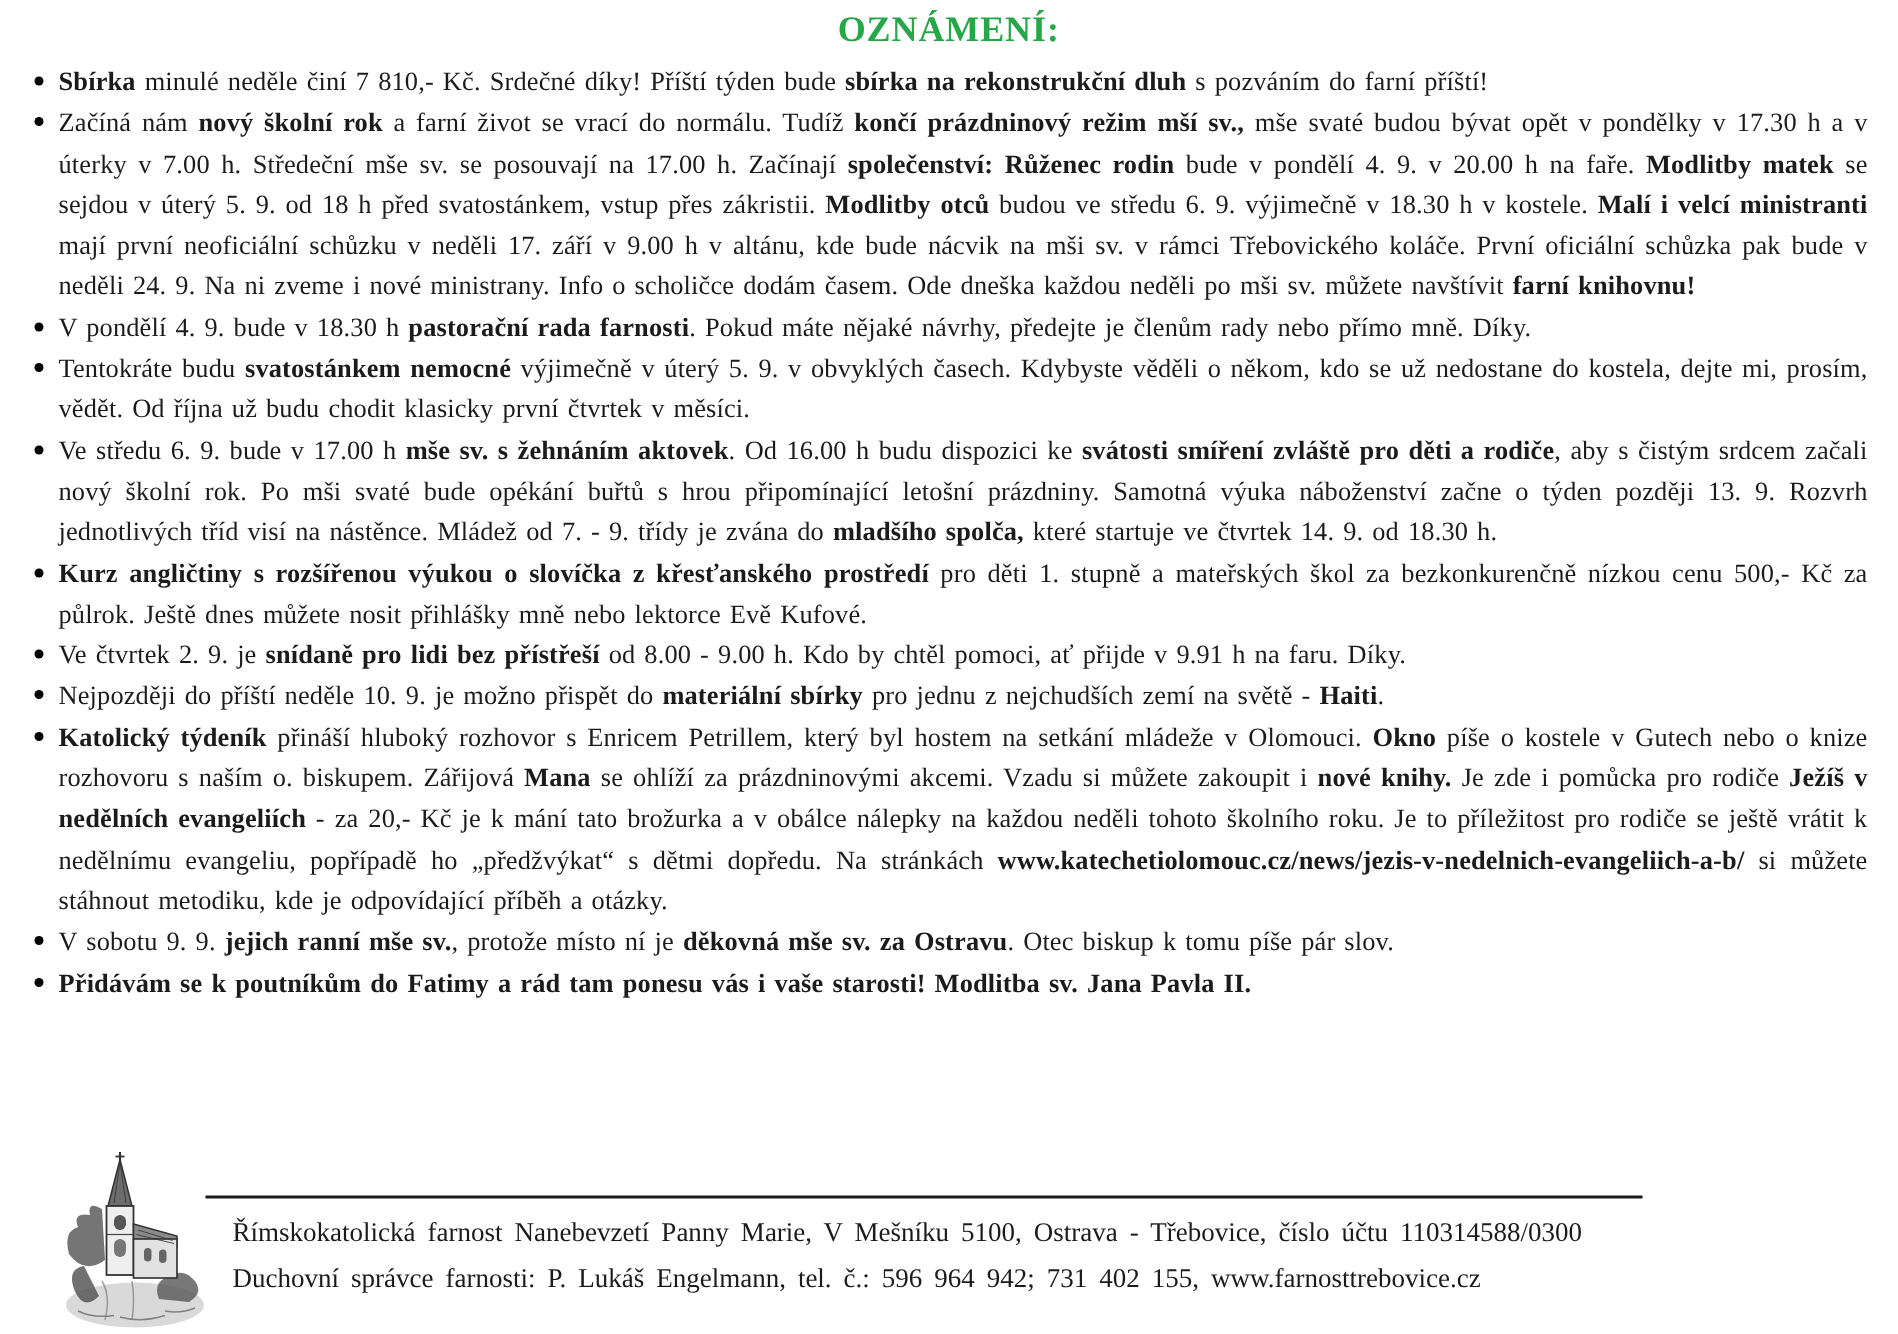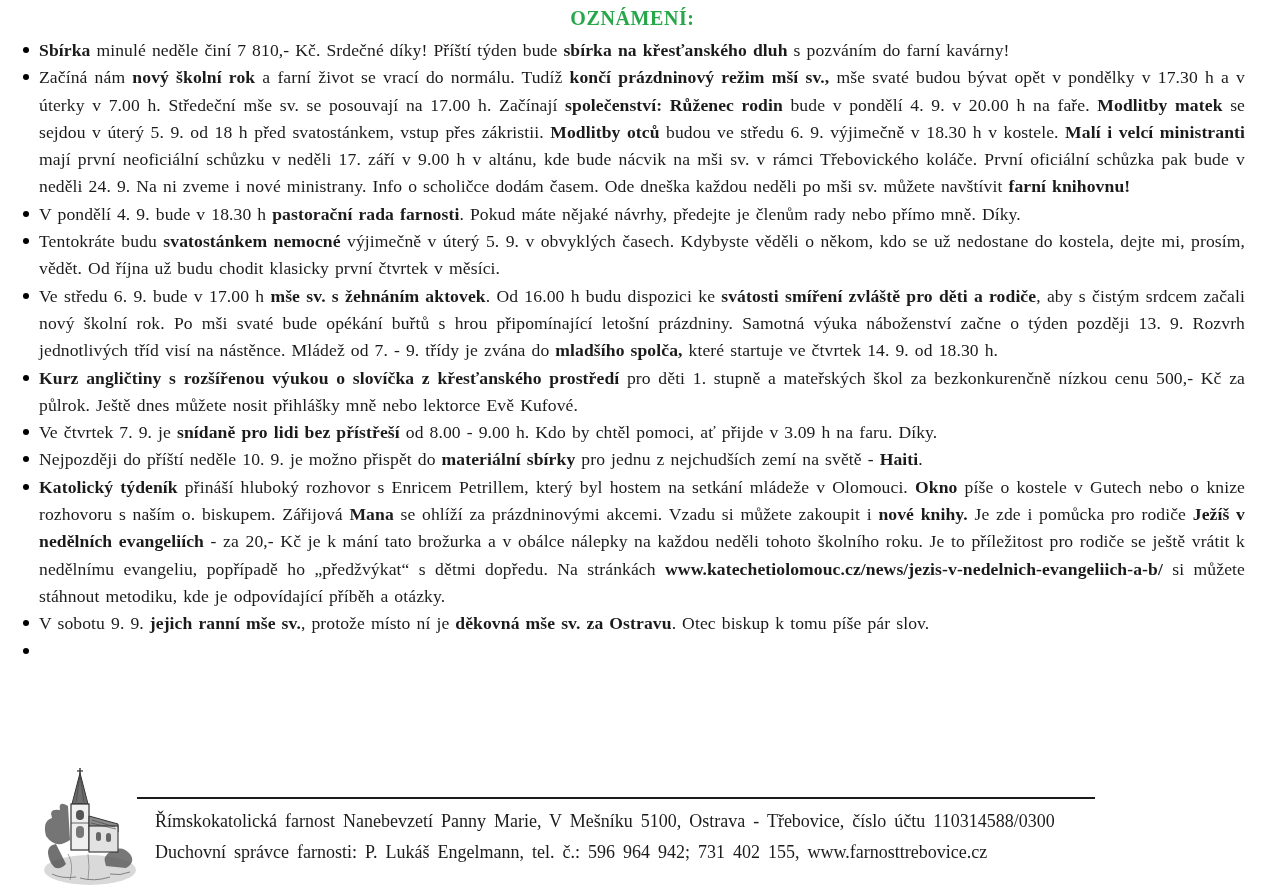--- a/index.html
+++ b/index.html
@@ -9,21 +9,21 @@
     background:#ffffff;
     overflow:hidden;
     box-sizing:border-box;
     font-family:"Liberation Serif","DejaVu Serif",serif;
     color:#1b1b1b;
   }
   .title {
     margin:0;
     padding-top:7px;
     text-align:center;
-    font-size:20px;
+    font-size:24px;
     font-weight:700;
     letter-spacing:.6px;
   }
   ul.bullets {
     list-style:none;
     margin:7px 0 0 0;
     padding:0 20px 0 20px;
   }
   ul.bullets li {
     position:relative;
@@ -63,31 +63,31 @@
   }
 </style>
 </head>
 <body>
 
 <div class="page" style="color: rgb(27, 27, 27);">
 
   <h1 class="title" style="color: rgb(40, 167, 74);">OZNÁMENÍ:</h1>
 
   <ul class="bullets">
-      <li><span class="dot"></span><b>Sbírka</b><span> minulé neděle činí 7 810,- Kč. Srdečné díky! Příští týden bude </span><b>sbírka na křesťanského dluh</b><span> s pozváním do farní kavárny!</span></li>
+      <li><span class="dot"></span><b>Sbírka</b><span> minulé neděle činí 7 810,- Kč. Srdečné díky! Příští týden bude </span><b>sbírka na rekonstrukční dluh</b><span> s pozváním do farní příští!</span></li>
       <li><span class="dot"></span><span>Začíná nám </span><b>nový školní rok</b><span> a farní život se vrací do normálu. Tudíž </span><b>končí prázdninový režim mší sv.,</b><span> mše svaté budou bývat opět v pondělky v 17.30 h a v úterky v 7.00 h. Středeční mše sv. se posouvají na 17.00 h. Začínají </span><b>společenství: Růženec rodin</b><span> bude v pondělí 4. 9. v 20.00 h na faře. </span><b>Modlitby matek</b><span> se sejdou v úterý 5. 9. od 18 h před svatostánkem, vstup přes zákristii. </span><b>Modlitby otců</b><span> budou ve středu 6. 9. výjimečně v 18.30 h v kostele. </span><b>Malí i velcí ministranti</b><span> mají první neoficiální schůzku v neděli 17. září v 9.00 h v altánu, kde bude nácvik na mši sv. v rámci Třebovického koláče. První oficiální schůzka pak bude v neděli 24. 9. Na ni zveme i nové ministrany. Info o scholičce dodám časem. Ode dneška každou neděli po mši sv. můžete navštívit </span><b>farní knihovnu!</b></li>
       <li><span class="dot"></span><span>V pondělí 4. 9. bude v 18.30 h </span><b>pastorační rada farnosti</b><span>. Pokud máte nějaké návrhy, předejte je členům rady nebo přímo mně. Díky.</span></li>
       <li><span class="dot"></span><span>Tentokráte budu </span><b>svatostánkem nemocné</b><span> výjimečně v úterý 5. 9. v obvyklých časech. Kdybyste věděli o někom, kdo se už nedostane do kostela, dejte mi, prosím, vědět. Od října už budu chodit klasicky první čtvrtek v měsíci.</span></li>
       <li><span class="dot"></span><span>Ve středu 6. 9. bude v 17.00 h </span><b>mše sv. s žehnáním aktovek</b><span>. Od 16.00 h budu dispozici ke </span><b>svátosti smíření zvláště pro děti a rodiče</b><span>, aby s čistým srdcem začali nový školní rok. Po mši svaté bude opékání buřtů s hrou připomínající letošní prázdniny. Samotná výuka náboženství začne o týden později 13. 9. Rozvrh jednotlivých tříd visí na nástěnce. Mládež od 7. - 9. třídy je zvána do </span><b>mladšího spolča,</b><span> které startuje ve čtvrtek 14. 9. od 18.30 h.</span></li>
       <li><span class="dot"></span><b>Kurz angličtiny s rozšířenou výukou o slovíčka z křesťanského prostředí</b><span> pro děti 1. stupně a mateřských škol za bezkonkurenčně nízkou cenu 500,- Kč za půlrok. Ještě dnes můžete nosit přihlášky mně nebo lektorce Evě Kufové.</span></li>
-      <li><span class="dot"></span><span>Ve čtvrtek 7. 9. je </span><b>snídaně pro lidi bez přístřeší</b><span> od 8.00 - 9.00 h. Kdo by chtěl pomoci, ať přijde v 3.09 h na faru. Díky.</span></li>
+      <li><span class="dot"></span><span>Ve čtvrtek 2. 9. je </span><b>snídaně pro lidi bez přístřeší</b><span> od 8.00 - 9.00 h. Kdo by chtěl pomoci, ať přijde v 9.91 h na faru. Díky.</span></li>
       <li><span class="dot"></span><span>Nejpozději do příští neděle 10. 9. je možno přispět do </span><b>materiální sbírky</b><span> pro jednu z nejchudších zemí na světě - </span><b>Haiti</b><span>.</span></li>
       <li><span class="dot"></span><b>Katolický týdeník</b><span> přináší hluboký rozhovor s Enricem Petrillem, který byl hostem na setkání mládeže v Olomouci. </span><b>Okno</b><span> píše o kostele v Gutech nebo o knize rozhovoru s naším o. biskupem. Zářijová </span><b>Mana</b><span> se ohlíží za prázdninovými akcemi. Vzadu si můžete zakoupit i </span><b>nové knihy.</b><span> Je zde i pomůcka pro rodiče </span><b>Ježíš v nedělních evangeliích</b><span> - za 20,- Kč je k mání tato brožurka a v obálce nálepky na každou neděli tohoto školního roku. Je to příležitost pro rodiče se ještě vrátit k nedělnímu evangeliu, popřípadě ho „předžvýkat“ s dětmi dopředu. Na stránkách </span><b>www.katechetiolomouc.cz/news/jezis-v-nedelnich-evangeliich-a-b/</b><span> si můžete stáhnout metodiku, kde je odpovídající příběh a otázky.</span></li>
       <li><span class="dot"></span><span>V sobotu 9. 9. </span><b>jejich ranní mše sv.</b><span>, protože místo ní je </span><b>děkovná mše sv. za Ostravu</b><span>. Otec biskup k tomu píše pár slov.</span></li>
-      <li><span class="dot"></span></li>
+      <li><span class="dot"></span><b>Přidávám se k poutníkům do Fatimy a rád tam ponesu vás i vaše starosti! Modlitba sv. Jana Pavla II.</b></li>
     </ul>
 
   <svg class="church" width="100" height="120" viewBox="0 0 100 120" aria-hidden="true">
 
     <ellipse cx="50" cy="104" rx="46" ry="15" fill="#b9b9b9" opacity="0.55"></ellipse>
     <path d="M6,70 Q2,55 12,52 Q8,42 20,44 Q18,34 28,40 L30,74 Q16,84 6,70 Z" fill="#5d5d5d" opacity="0.85"></path>
     <path d="M10,95 Q4,80 16,78 L26,98 Q16,108 10,95 Z" fill="#4e4e4e" opacity="0.8"></path>
     <path d="M70,86 Q82,78 90,88 Q96,96 86,102 L66,100 Q62,90 70,86 Z" fill="#565656" opacity="0.8"></path>
 
     <line x1="40" y1="2" x2="40" y2="8" stroke="#333" stroke-width="1.4"></line>

